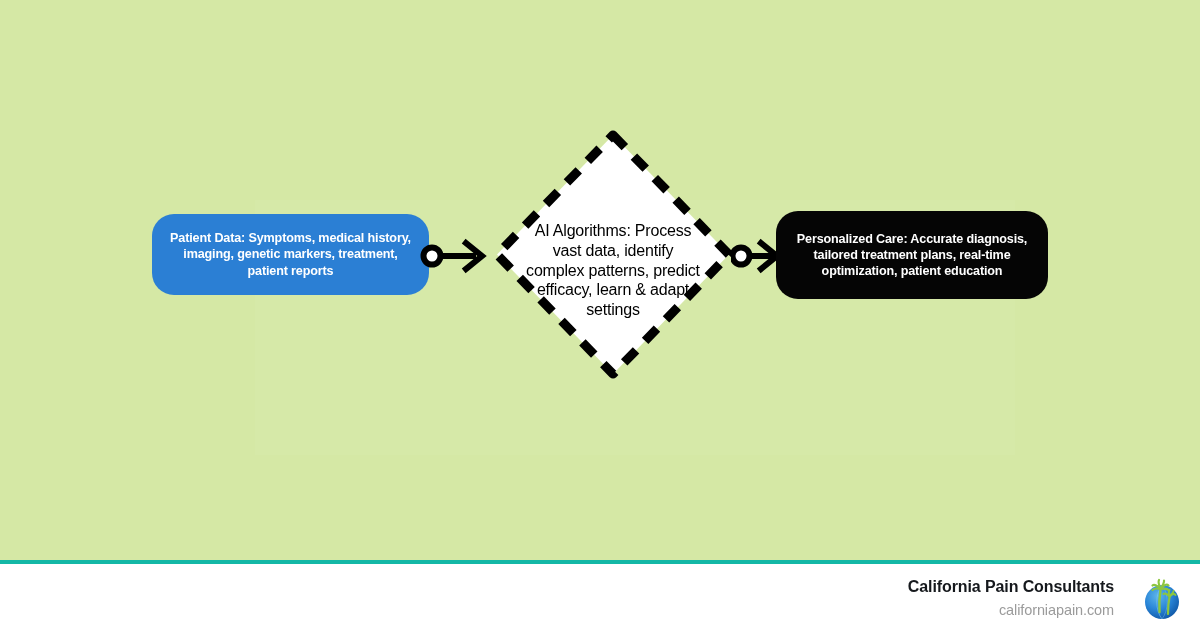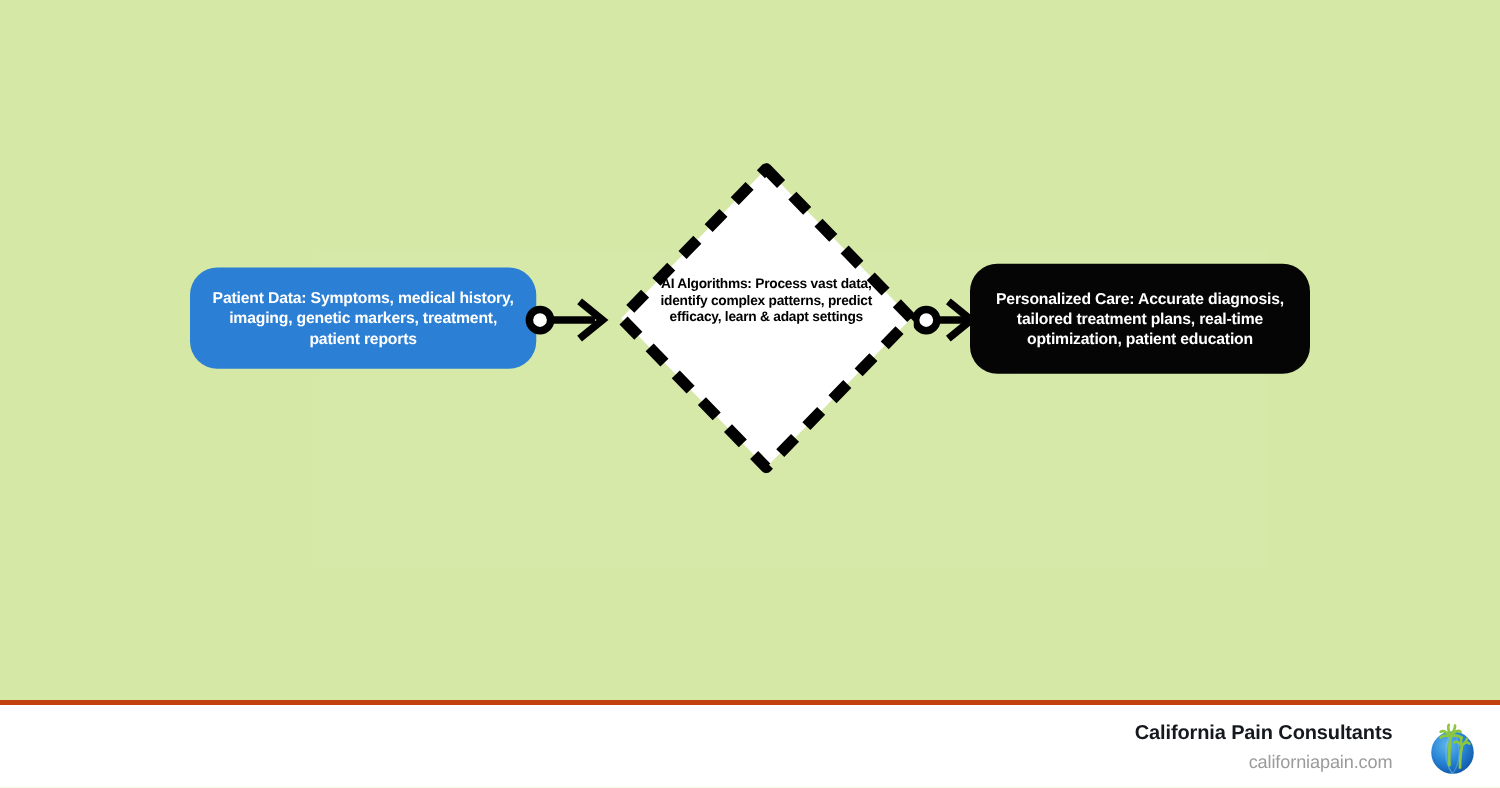--- a/index.html
+++ b/index.html
@@ -93,43 +93,43 @@
     top: 0;
     width: 252px;
     height: 259px;
   }
   .node-decision-label {
     position: absolute;
     left: 36px;
     top: 96px;
     width: 180px;
     text-align: center;
-    font-size: 11px;
+    font-size: 16px;
     line-height: 1.24;
-    font-weight: bold;
+    font-weight: normal;
     color: #000000;
     letter-spacing: -0.2px;
   }
 
   
   .connector {
     position: absolute;
   }
   .connector-1 { left: 420px; top: 236px; width: 72px; height: 40px; }
   .connector-2 { left: 731px; top: 236px; width: 54px; height: 40px; }
 
   
   .footer {
     position: absolute;
     left: 0;
     top: 560px;
     width: 1200px;
     height: 70px;
     background: #ffffff;
-    border-top: 4px solid #c2410c;
+    border-top: 4px solid #14b8a6;
     box-sizing: border-box;
   }
   .footer-brand {
     position: absolute;
     right: 86px;
     top: 12px;
     text-align: right;
   }
   .footer-name {
     font-size: 16px;

